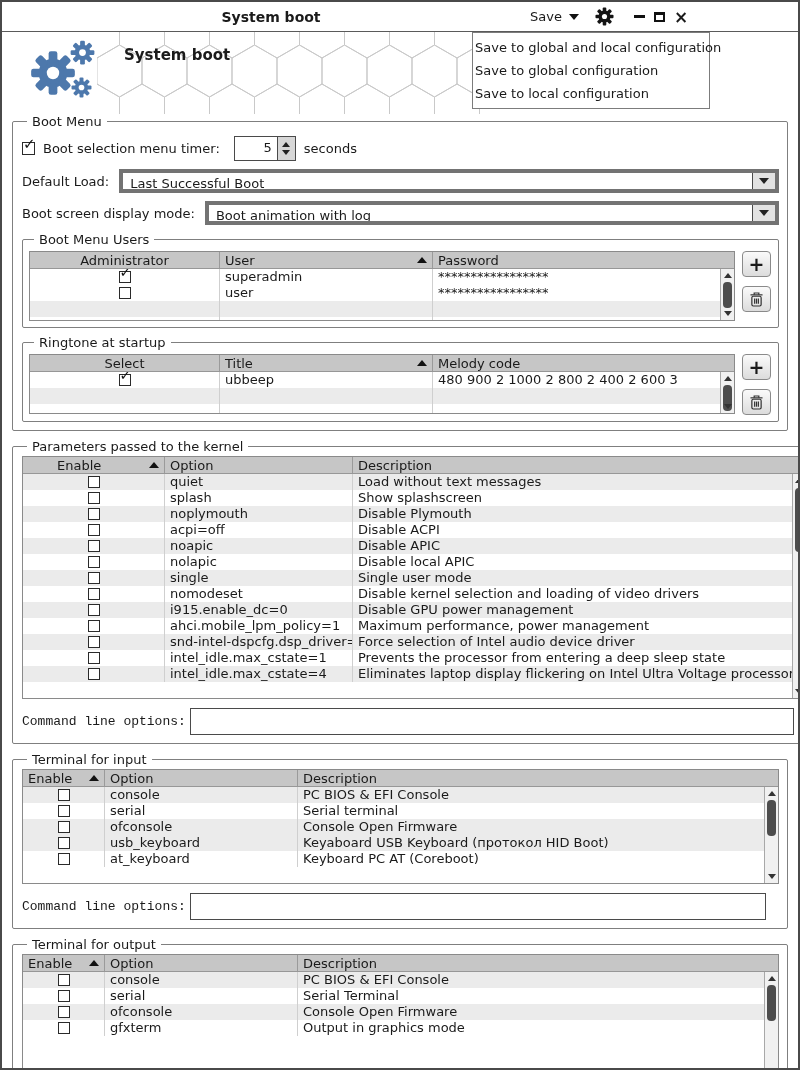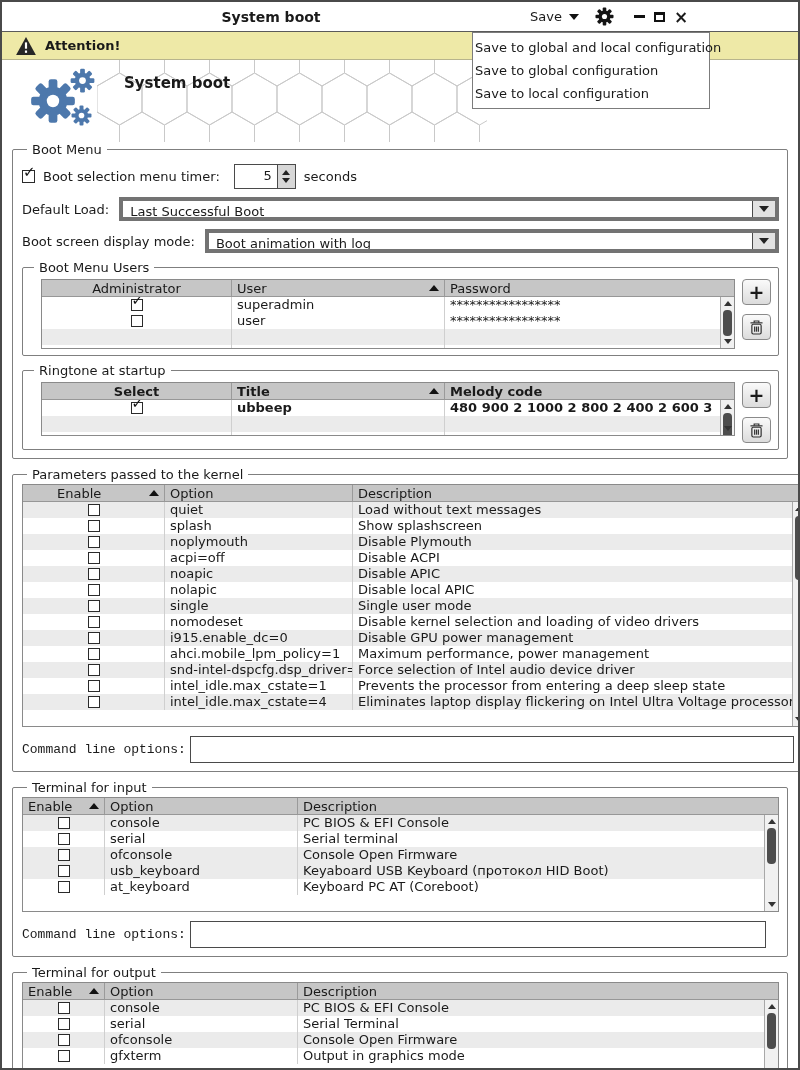--- a/index.html
+++ b/index.html
@@ -50,21 +50,21 @@
   .spin-btns { width:18px; border-left:1px solid #4a4a4a; background:#d7d7d7; display:flex; flex-direction:column; align-items:center; justify-content:center; gap:3px; }
   .tri-up { width:0; height:0; border-left:4px solid transparent; border-right:4px solid transparent; border-bottom:5px solid #222; }
   .tri-dn { width:0; height:0; border-left:4px solid transparent; border-right:4px solid transparent; border-top:5px solid #222; }
   .combobox { display:flex; height:24px; border:4px solid #737373; flex:1; background:#fff; }
   .combo-text { flex:1; padding:3px 0 0 7px; white-space:nowrap; overflow:hidden; }
   .combo-btn { width:23px; background:#e2e2e2; border-left:1px solid #4a4a4a; display:flex; align-items:center; justify-content:center; }
   .combo-btn .tri-dn { border-left-width:5px; border-right-width:5px; border-top-width:6px; }
   .lbl { margin-right:10px; white-space:nowrap; }
 
   
-  .tablewrap { display:flex; align-items:flex-start; margin-top:3px;margin-left:12px; }
+  .tablewrap { display:flex; align-items:flex-start; margin-top:3px; }
   .datatable { position:relative; flex:1; border:1px solid #8a8a8a; background:#fff; overflow:hidden; }
   .thead { display:flex; height:17px; background:#c6c6c6; border-bottom:1px solid #979797; }
   .hcell { display:flex; align-items:center; border-right:1px solid #9a9a9a; padding:0 5px; font-size:13px; overflow:hidden; white-space:nowrap; }
   .hcell:last-child { border-right:none; }
   .hcell.center { justify-content:center; }
   .sort-up { width:0; height:0; border-left:5px solid transparent; border-right:5px solid transparent; border-bottom:6px solid #111; margin-left:auto; flex:none; }
   .trow { display:flex; height:16px; align-items:center; background:#fff; }
   .trow.alt { background:#ebebeb; }
   .tcell { height:100%; border-right:1px solid #cfcfcf; padding:0 5px; font-size:13px; line-height:15px; white-space:nowrap; overflow:hidden; }
   .tcell:last-child { border-right:none; }
@@ -82,21 +82,21 @@
 
   .btncol { width:30px; margin-left:7px; display:flex; flex-direction:column; gap:9px; }
   .sqbtn { width:29px; height:26px; border:1px solid #8a8a8a; border-radius:4px; background:linear-gradient(#fafafa,#dcdcdc); display:flex; align-items:center; justify-content:center; }
   .plus { font-size:19px; font-weight:bold; line-height:16px; }
 
   
   .tbl-users { height:70px; }
   .tbl-users .c0,.tbl-ring .c0 { width:190px; flex:none; }
   .tbl-users .c1,.tbl-ring .c1 { width:213px; flex:none; }
   .tbl-users .c2,.tbl-ring .c2 { flex:1; }
-  .tbl-ring { height:54px;font-weight:bold; }
+  .tbl-ring { height:60px; }
   .tbl-users .thumb,.tbl-ring .thumb { top:13px; height:26px; }
   .tbl-kernel { height:243px; }
   .tbl-kernel .c0 { width:142px; flex:none; }
   .tbl-kernel .c1 { width:188px; flex:none; }
   .tbl-kernel .c2 { flex:1; }
   .tbl-kernel .thumb { top:14px; height:64px; }
   .tbl-term { height:115px; }
   .tbl-term .c0 { width:82px; flex:none; }
   .tbl-term .c1 { width:193px; flex:none; }
   .tbl-term .c2 { flex:1; }
@@ -143,28 +143,20 @@
           </svg>
       </span>
       <span class="winctl">
         <span class="ic-min"></span>
         <span class="ic-max"></span>
         <span class="ic-close">×</span>
       </span>
     </div>
   </div>
 
-  <div class="attention">
-    <svg width="20" height="18" viewBox="0 0 22 20">
-      <polygon points="11,0 22,20 0,20" fill="#262626"></polygon>
-      <rect x="9.8" y="6" width="2.4" height="7" fill="#fff"></rect>
-      <rect x="9.8" y="15" width="2.4" height="2.6" fill="#fff"></rect>
-    </svg>
-    <span>Attention!</span>
-  </div>
 
   <div class="savemenu">
     <div class="mi">Save to global and local configuration</div>
     <div class="mi">Save to global configuration</div>
     <div class="mi">Save to local configuration</div>
   </div>
 
   <div class="apphead">
     <svg id="hexpattern" width="390" height="94">
         <use href="#hx" x="0" y="6"></use>

